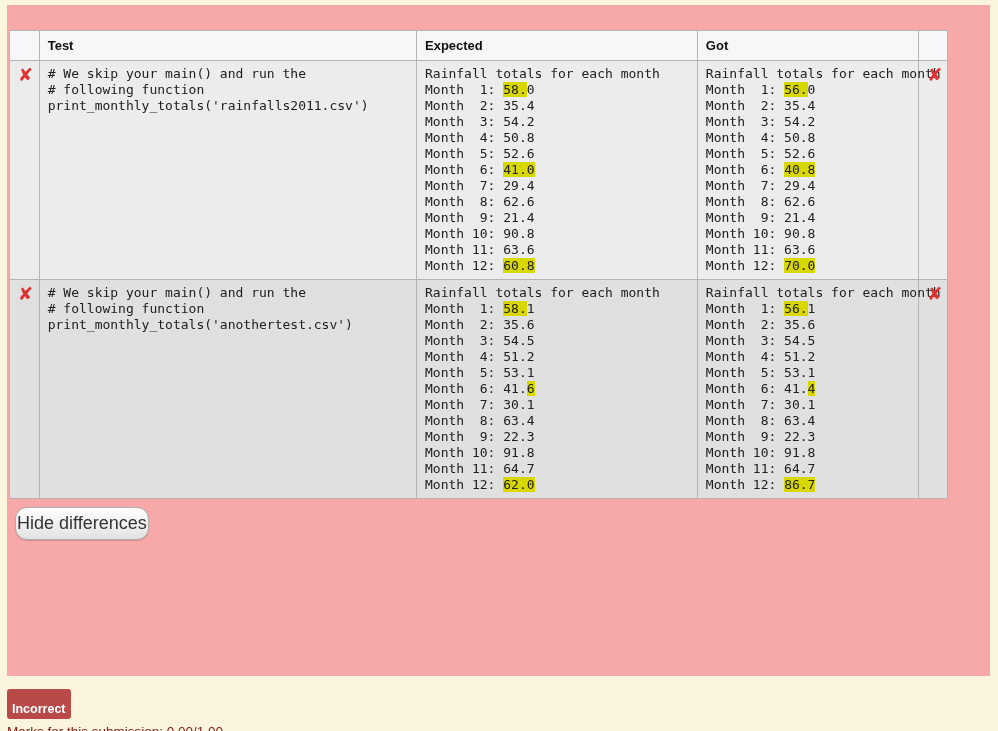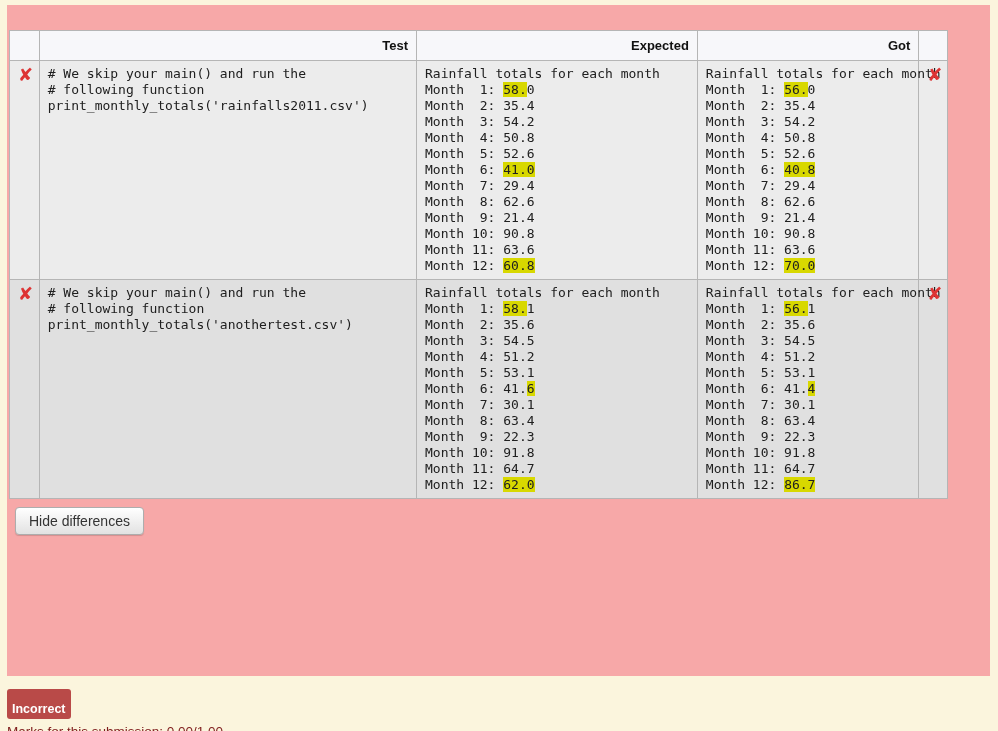--- a/index.html
+++ b/index.html
@@ -34,21 +34,21 @@
   }
   table.results th, table.results td{
     border:1px solid var(--cell-border);
     box-sizing:border-box;
   }
   table.results thead th{
     background:var(--header-bg);
     font-size:13px;
     font-weight:bold;
     color:#111;
-    text-align:right;
+    text-align:left;
     padding:7px 8px;
     height:30px;
   }
   .c-icon{width:28px;}
   .c-test{width:356px;}
   .c-exp{width:265px;}
   .c-got{width:209px;}
   .c-icon2{width:27px;}
   table.results td{
     vertical-align:top;
@@ -73,27 +73,27 @@
     white-space:pre;
   }
   .hl{background:var(--diff-highlight);}
   .msg{
     margin:14px 0 0 1px;
     font-size:13.5px;
     color:#000;
   }
   button.hidediff{
     margin:8px 0 0 6px;
-    padding:5px 13px;
+    padding:5px 1px;
     font-family:"Liberation Sans",sans-serif;
-    font-size:14px;
+    font-size:18px;
     color:#333;
     background:linear-gradient(#ffffff,#e2e2e2);
     border:1px solid #adadad;
-    border-radius:4px;
+    border-radius:12px;
     box-shadow:0 1px 1px rgba(0,0,0,0.15);
     cursor:pointer;
   }
   .outcome{margin:13px 0 0 7px;}
   .badge{
     display:inline-block;
     background:var(--badge-bg);
     color:#fff;
     font-size:12.5px;
     font-weight:bold;

